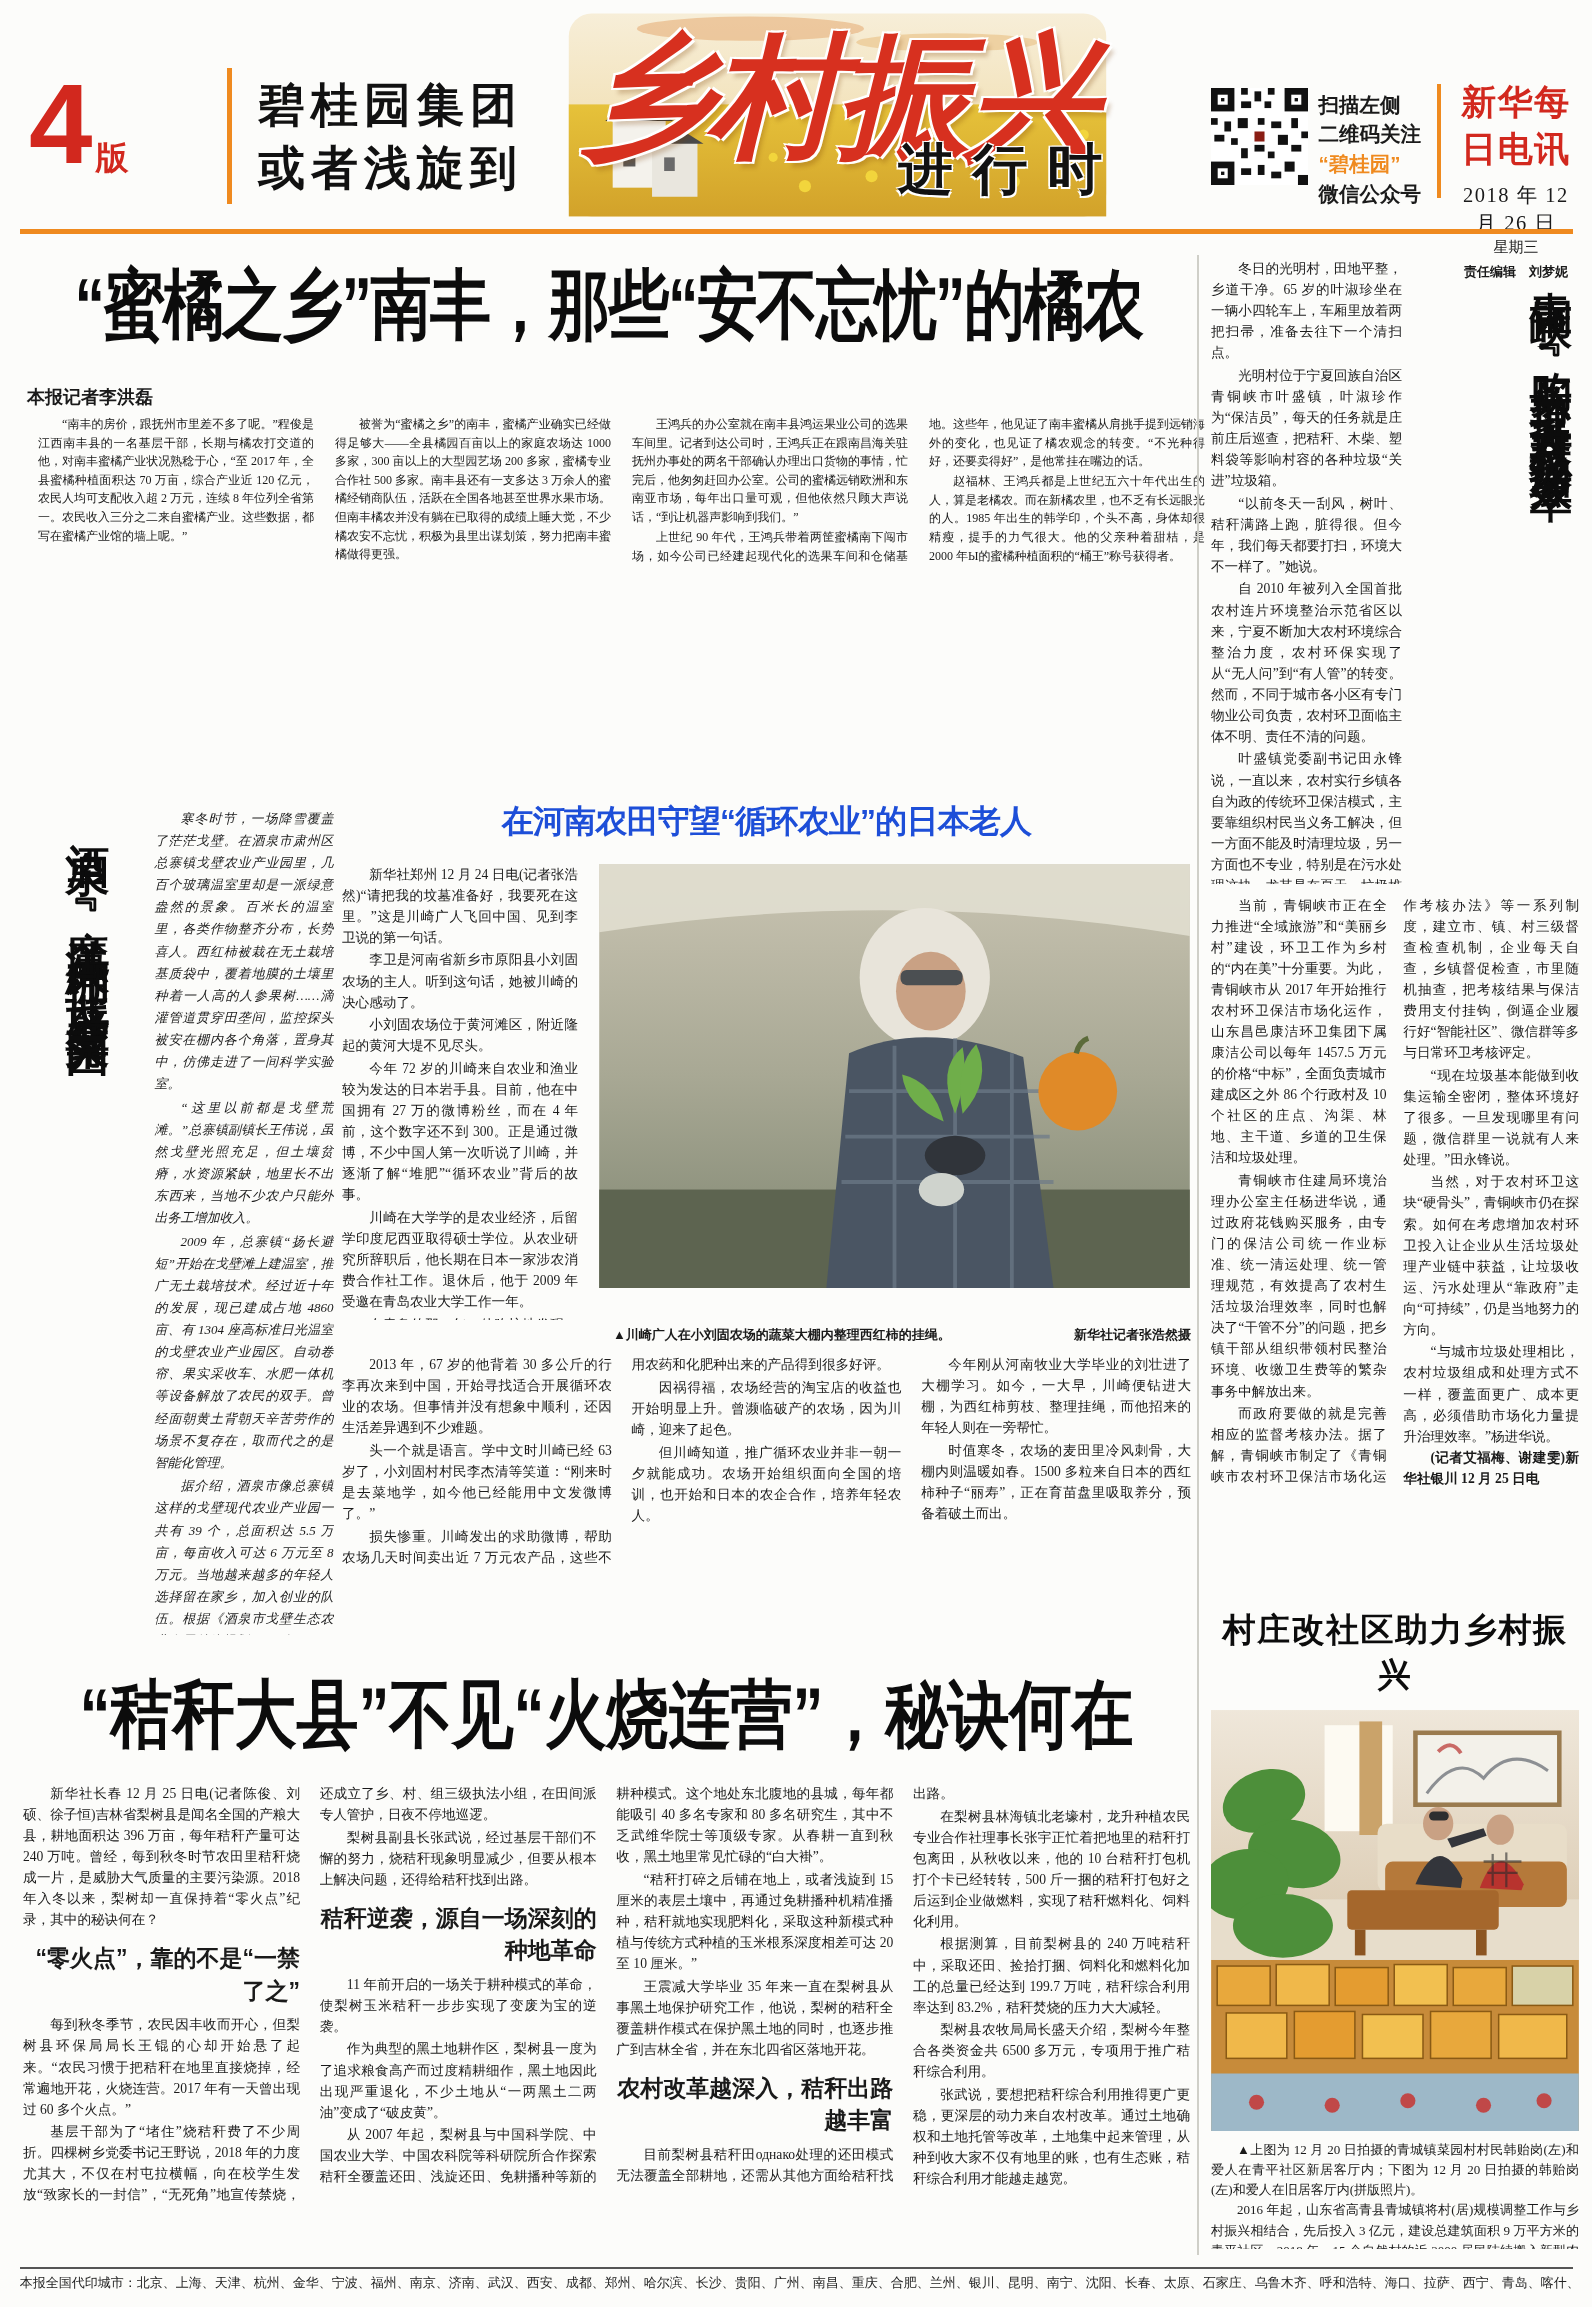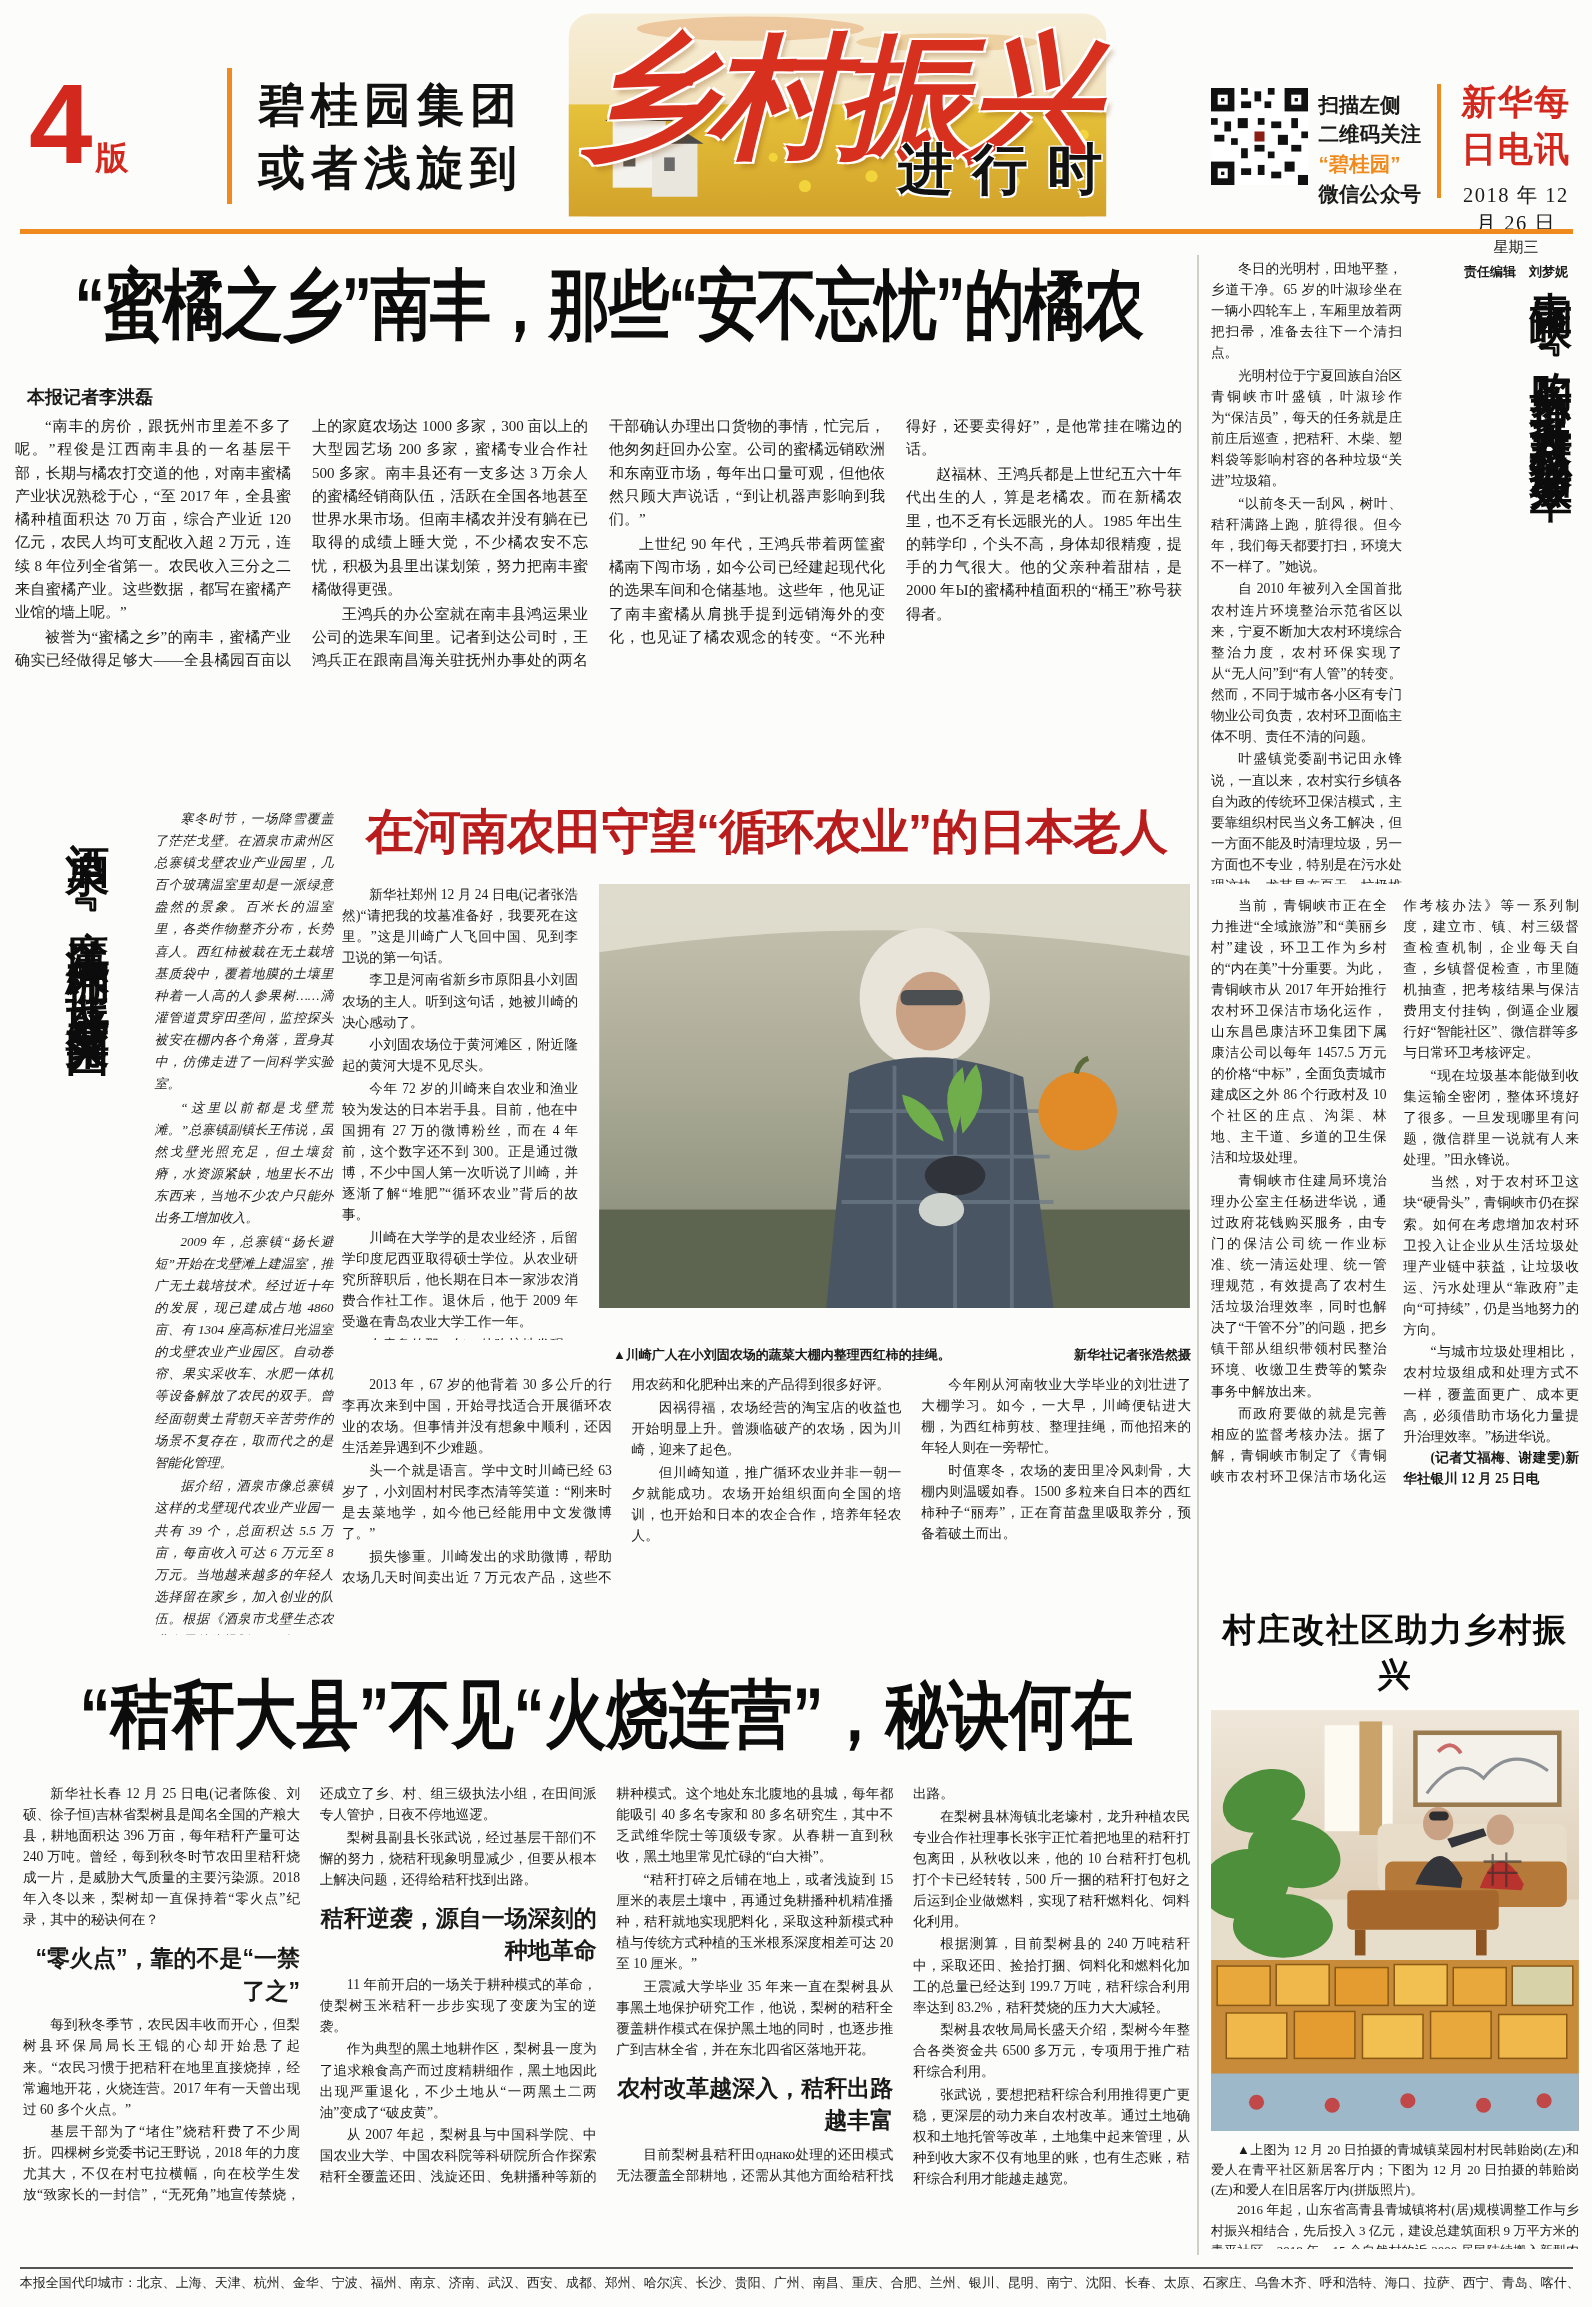--- a/index.html
+++ b/index.html
@@ -38,40 +38,40 @@
   
   p{margin:0 0 0 0;text-indent:2em;line-height:1.55;text-align:justify;}
   .cols p{margin-bottom:1.5px;}
   h1,h2,h3{margin:0;font-family:"Liberation Sans",sans-serif;text-align:right;}
   .credit{font-weight:bold;text-indent:2em;}
   
   .main-headline{position:absolute;left:23px;top:255px;width:1171px;text-align:center;
                  font-size:61px;font-weight:900;letter-spacing:-1.5px;transform:scaleY(1.25);transform-origin:top;
                  white-space:nowrap;color:#0c0c0c;}
   .main-byline{position:absolute;left:27px;top:385px;font-size:18px;font-weight:bold;font-family:"Liberation Sans",sans-serif;}
-  .main-body{position:absolute;left:15px;top:415px;width:1167px;height:370px;
-             column-count:4;column-gap:21px;font-size:15px;overflow:hidden;}
+  .main-body{position:absolute;left:38px;top:415px;width:1167px;height:370px;
+             column-count:4;column-gap:21px;font-size:12px;overflow:hidden;}
   
   .vrule{position:absolute;left:1197px;top:255px;width:1.5px;height:2000px;background:#cfcfc8;}
   .qtx{position:absolute;left:1211px;top:258px;width:368px;height:1340px;overflow:hidden;}
   .qtx-top{display:flex;height:626px;}
   .qtx-c1{width:191px;font-size:13.6px;overflow:hidden;}
   .qtx-head{width:162px;margin-left:15px;height:621px;writing-mode:vertical-rl;text-orientation:upright;
             font-size:42px;font-weight:900;font-family:"DejaVu Serif",serif;letter-spacing:7.6px;line-height:1.35;
             color:#0c0c0c;}
   .qtx-bot{column-count:2;column-gap:16.7px;font-size:13.6px;height:697px;margin-top:10.6px;overflow:hidden;}
   
   .jq{position:absolute;left:23px;top:808px;width:312px;height:827px;display:flex;}
   .jq-head{writing-mode:vertical-rl;text-orientation:upright;font-size:44px;font-weight:900;
            font-family:"DejaVu Serif",serif;line-height:1.2;letter-spacing:10.6px;width:91px;color:#0c0c0c;}
   .jq-body{width:212px;margin-left:7.6px;font-size:13px;overflow:hidden;font-style:italic;}
   .jq-body p{line-height:1.7;margin-left:33px;}
   
   .jp{position:absolute;left:342px;top:800px;width:849px;height:836px;overflow:hidden;}
-  .jp h2{text-align:center;font-size:48px;font-weight:900;letter-spacing:-0.8px;color:#b91c1c;
+  .jp h2{text-align:center;font-size:32px;font-weight:900;letter-spacing:-0.8px;color:#1d4ed8;
          font-family:"Liberation Sans",sans-serif;}
   .jp-top{display:flex;margin-top:19.7px;}
   .jp-c1{width:236px;font-size:13.6px;overflow:hidden;height:456px;}
   .jp-photo{width:591px;height:424px;margin-left:21px;position:relative;overflow:hidden;flex:0 0 auto;}
   .jp-cap{margin-left:258px;width:591px;font-size:13px;font-weight:bold;margin-top:6px;text-indent:1em;
           font-family:"Liberation Sans",sans-serif;display:flex;justify-content:space-between;}
   .jp-bot{column-count:3;column-gap:19.7px;font-size:13.6px;height:271px;margin-top:10.6px;overflow:hidden;}
   
   .straw{position:absolute;left:23px;top:1664px;width:1167px;height:577px;overflow:hidden;}
   .straw h2{text-align:center;font-size:62px;font-weight:900;transform:scaleY(1.2);transform-origin:top;

